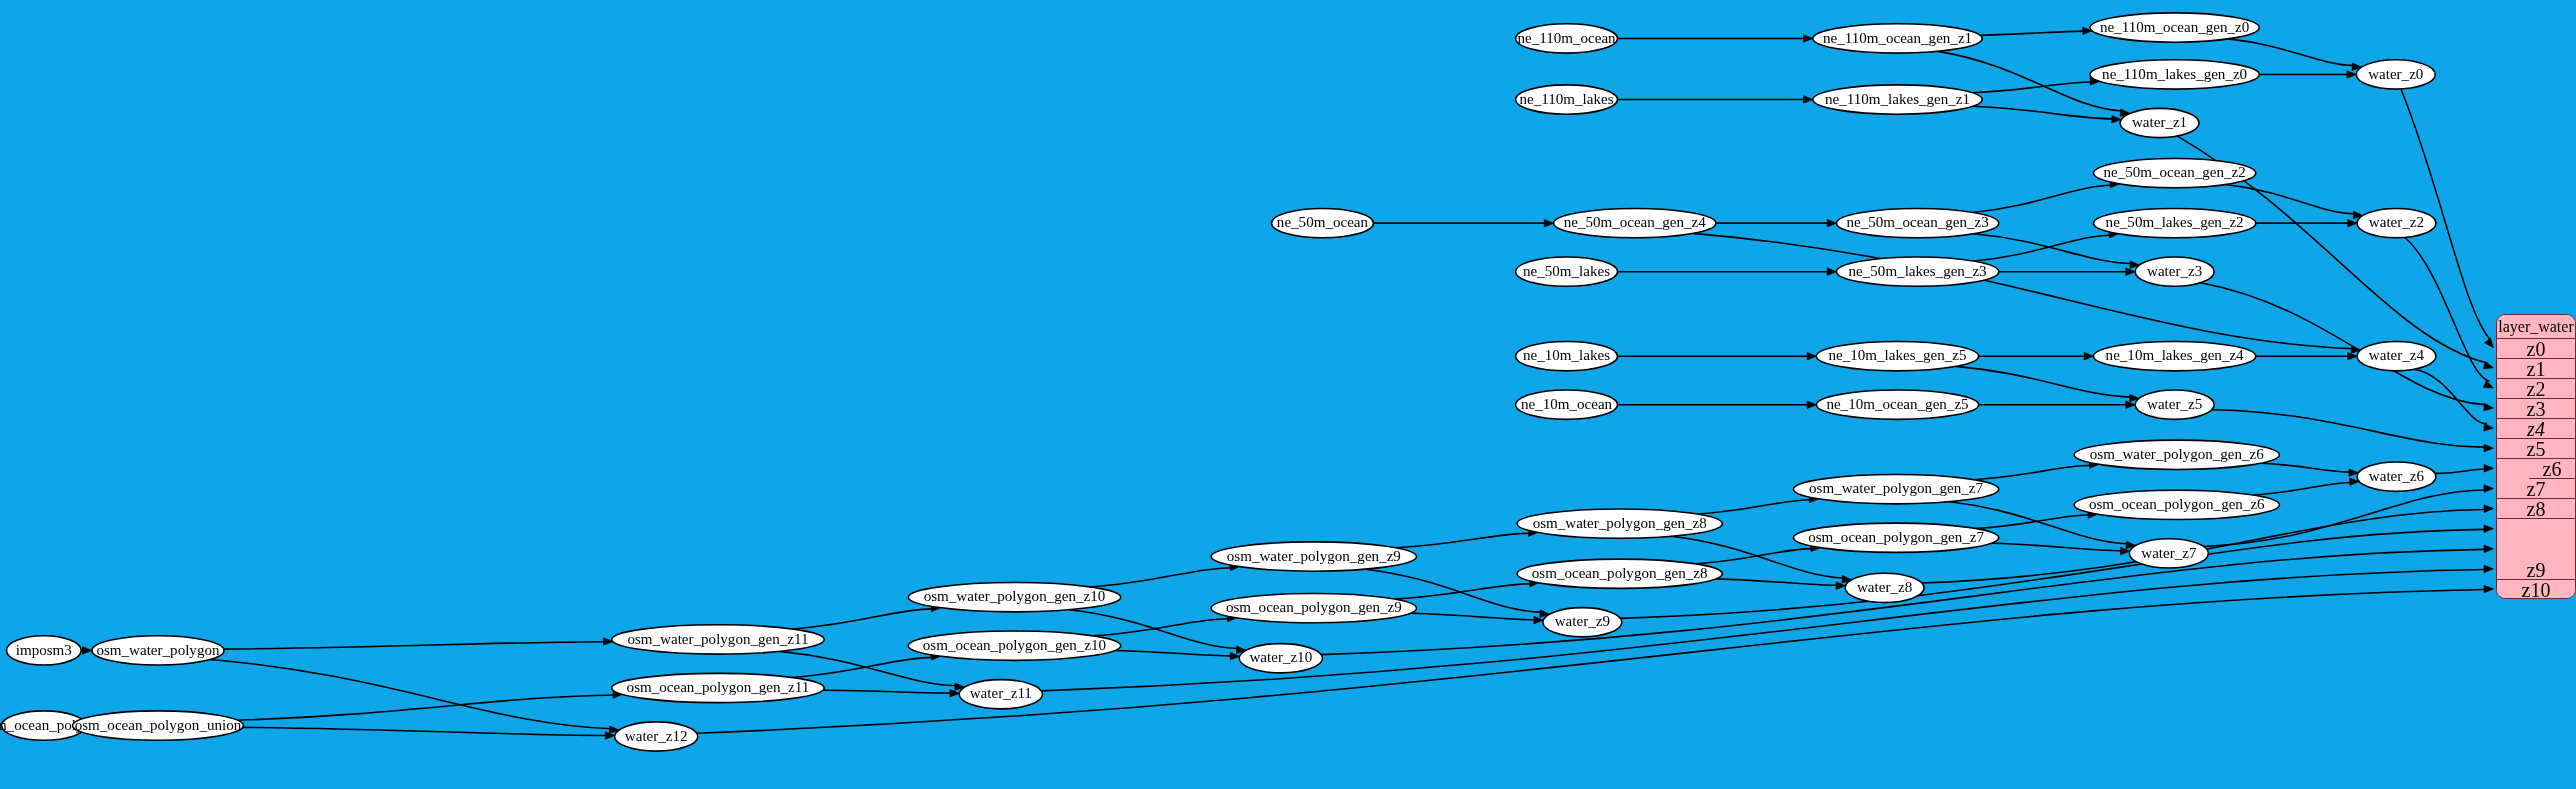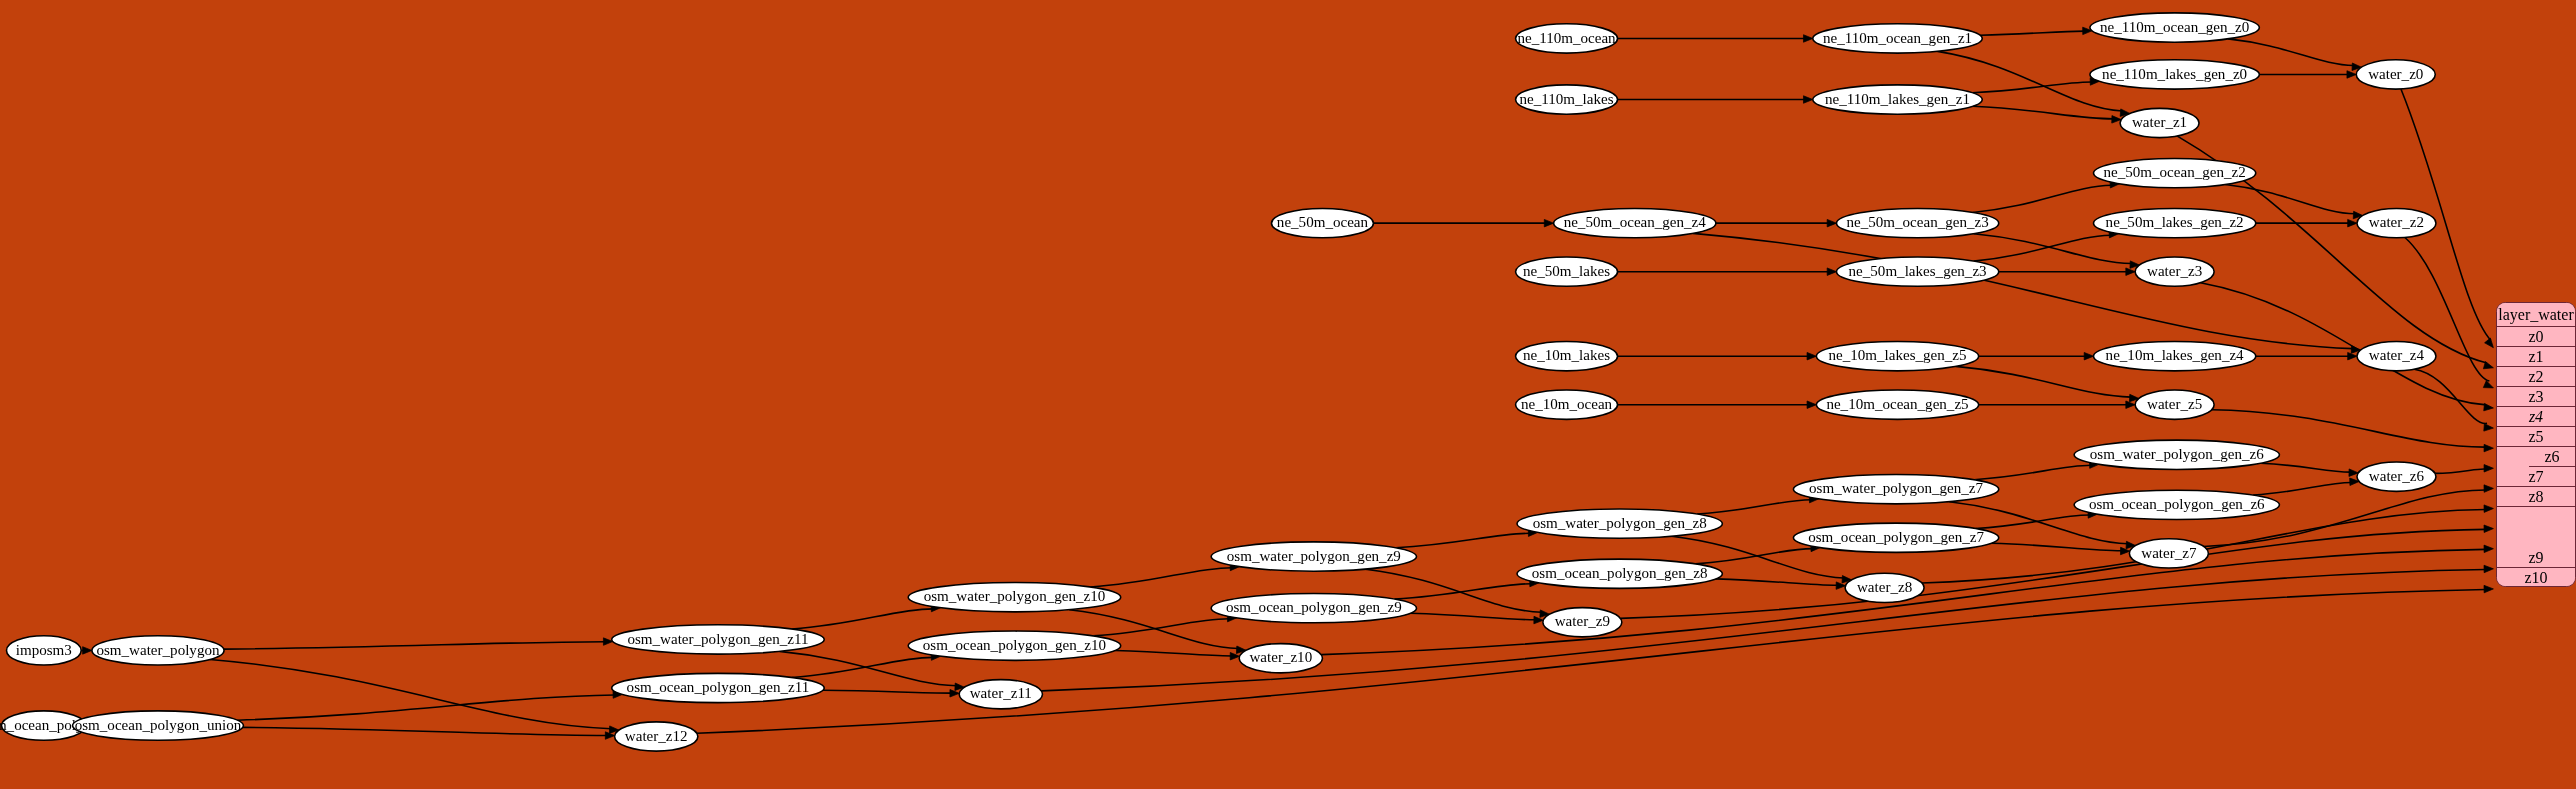--- a/index.html
+++ b/index.html
@@ -4,21 +4,21 @@
 <style>
   html, body {
     margin: 0;
     padding: 0;
     background: #ffffff;
   }
   #stage {
     position: relative;
     width: 2576px;
     height: 789px;
-    background: #c2410c;
+    background: #0ea5e9;
     overflow: hidden;
     font-family: "Liberation Serif", "DejaVu Serif", serif;
   }
   #graph-svg {
     position: absolute;
     left: 0;
     top: 0;
     width: 2576px;
     height: 789px;
   }
@@ -53,21 +53,21 @@
     background: #ffb6c1;
     box-sizing: border-box;
     overflow: hidden;
   }
   #layer-table .tbl-row {
     box-sizing: border-box;
     display: flex;
     align-items: center;
     justify-content: center;
     font-family: "Liberation Serif", "DejaVu Serif", serif;
-    font-size: 16px;
+    font-size: 20px;
     color: #000000;
     background: #ffb6c1;
     border-bottom: 1.4px solid #6b2737;
     line-height: 1;
   }
   #layer-table .tbl-row:last-child {
     border-bottom: none;
   }
   #layer-table .tbl-title {
     font-size: 16px;
@@ -524,21 +524,21 @@
         <g>
           <ellipse class="node-ellipse" cx="220" cy="1010.6200000000001" rx="119" ry="20.4048"></ellipse>
           <text class="node-label" x="220" y="1011.6200000000001">osm_ocean_polygon_union</text>
         </g>
         <g>
           <ellipse class="node-ellipse" cx="914" cy="1025.88" rx="58" ry="20.4048"></ellipse>
           <text class="node-label" x="914" y="1026.88">water_z12</text>
         </g>
       </g>
   </svg>
-  <div id="layer-table" style="left: 2496px; top: 302px; width: 80px; height: 285px;">
+  <div id="layer-table" style="left: 2496px; top: 314px; width: 80px; height: 285px;">
       <div class="tbl-row tbl-title" style="height: 24px;">layer_water</div>
       <div class="tbl-row" style="height: 20px;">z0</div>
       <div class="tbl-row" style="height: 20px;">z1</div>
       <div class="tbl-row" style="height: 20px;">z2</div>
       <div class="tbl-row" style="height: 20px;">z3</div>
       <div class="tbl-row" style="height: 20px; font-style: italic;">z4</div>
       <div class="tbl-row" style="height: 20px;">z5</div>
       <div class="tbl-row" style="height: 20px; margin-left: 32px;">z6</div>
       <div class="tbl-row" style="height: 20px;">z7</div>
       <div class="tbl-row" style="height: 20px; text-align: right;">z8</div>

